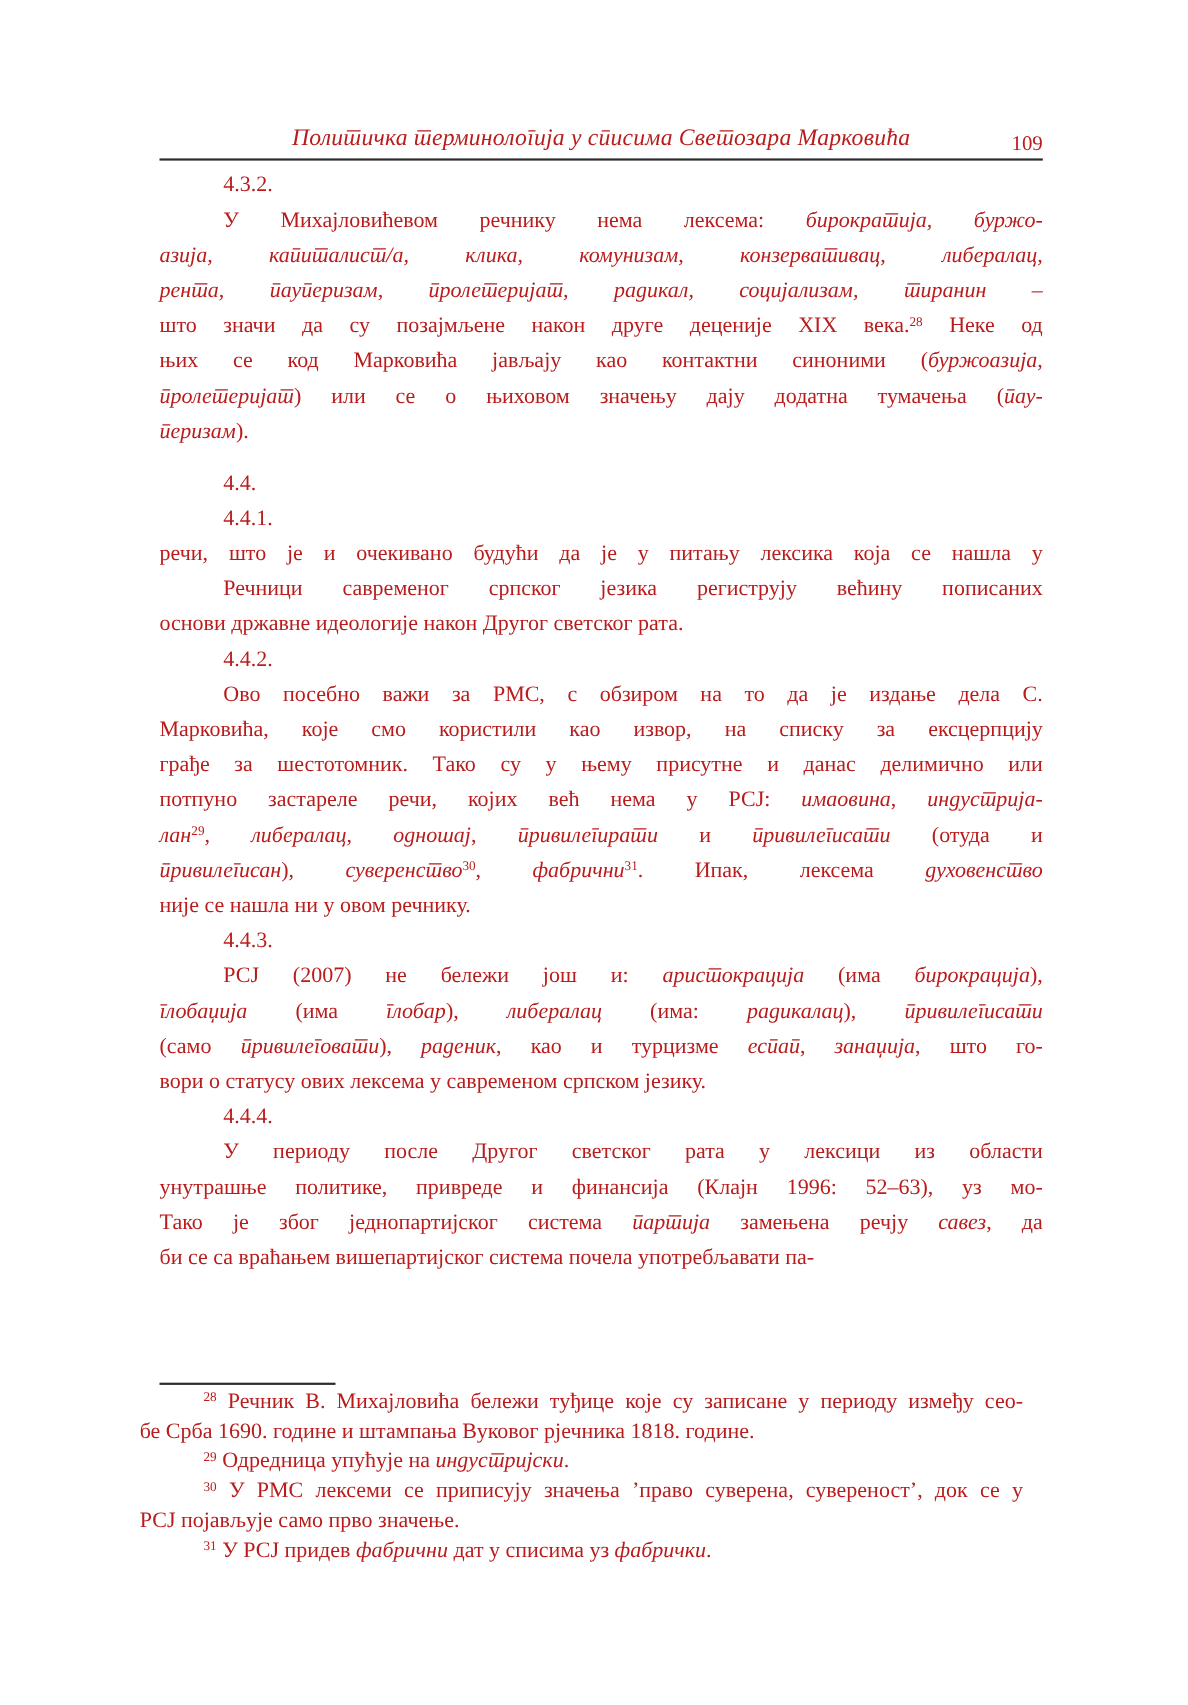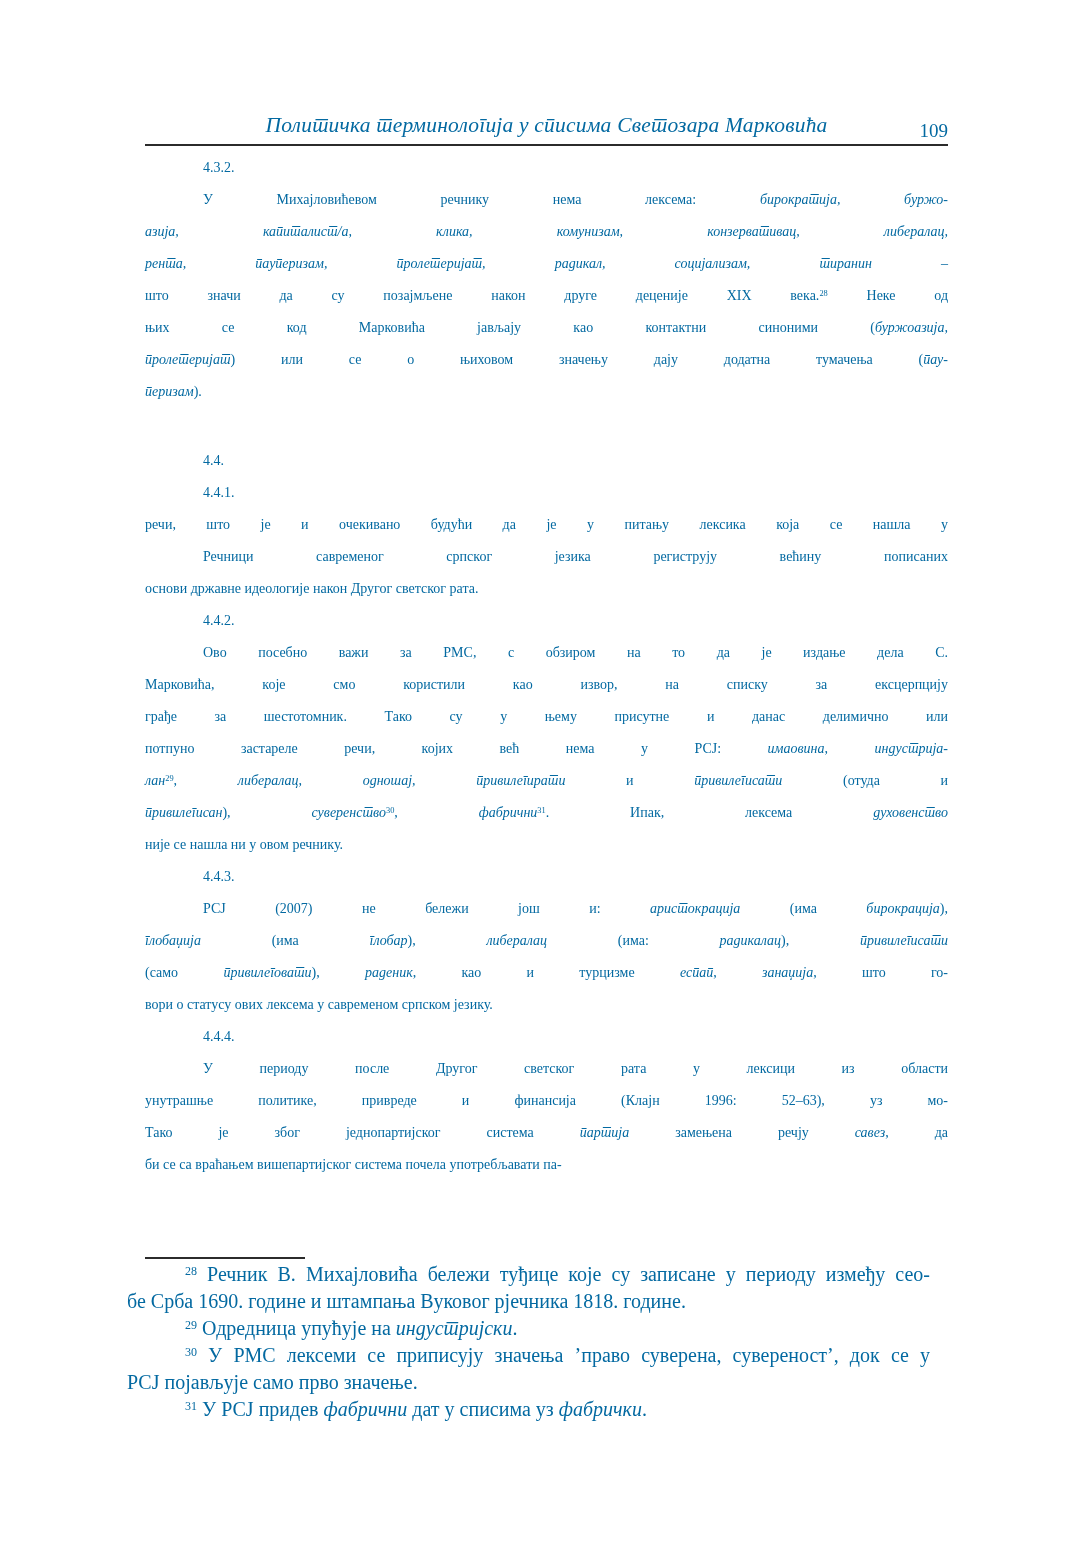--- a/index.html
+++ b/index.html
@@ -4,21 +4,21 @@
 <style>
   html, body { margin: 0; padding: 0; }
   body { background: #e8e8e8; }
   .page {
     position: relative;
     width: 1080px;
     height: 1550px;
     background: #ffffff;
     overflow: hidden;
     font-family: "Liberation Serif", "DejaVu Serif", serif;
-    color: #0369a1;
+    color: #b91c1c;
   }
   
   .running-header {
     position: absolute;
     left: 145px;
     top: 108px;
     width: 803px;
     height: 34px;
   }
   .header-title {
@@ -42,24 +42,24 @@
     top: 144px;
     width: 803px;
     border-top: 2px solid #2b2b2b;
   }
   
   .body-text {
     position: absolute;
     left: 145px;
     top: 152px;
     width: 803px;
-    font-size: 14px;
+    font-size: 20px;
     line-height: 32px;
   }
-  .block.gap { margin-top: 37px; }
+  .block.gap { margin-top: 15px; }
   .line {
     text-align: justify;
     text-align-last: justify;
     white-space: normal;
   }
   .line.last { text-align-last: left; }
   .line.indent { padding-left: 58px; }
   .line em { font-style: italic; }
   .line sup {
     font-size: 60%;

